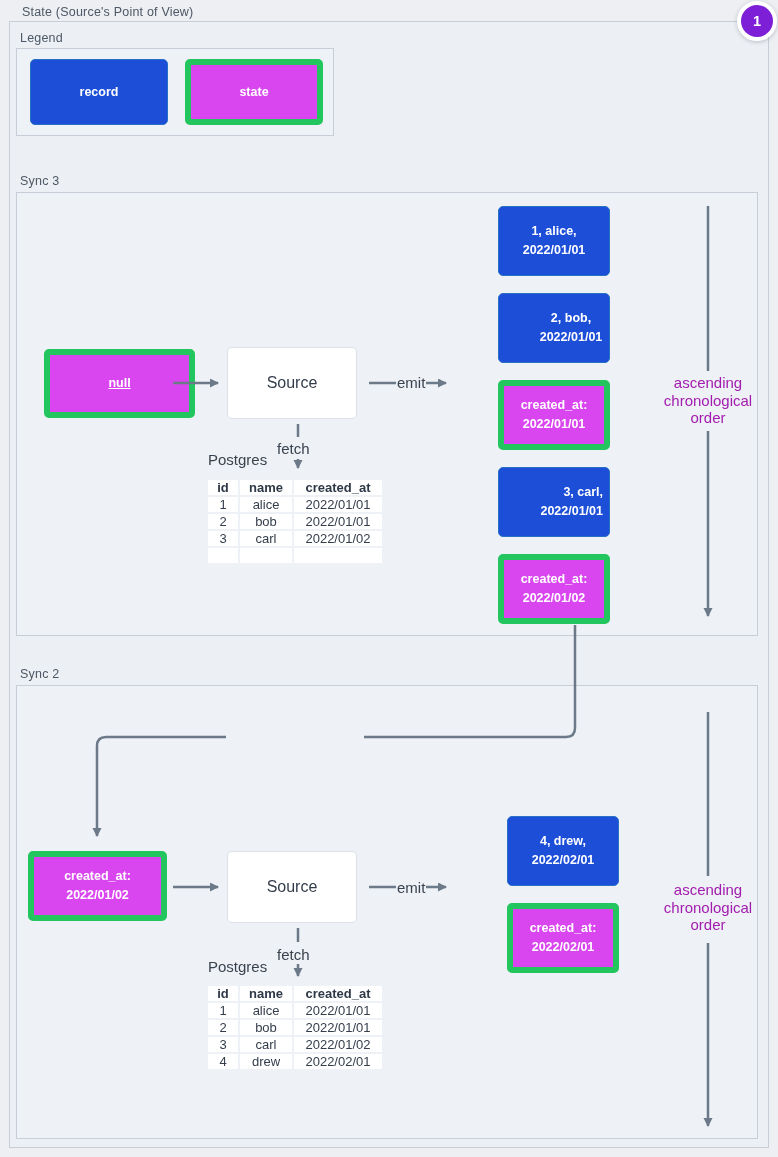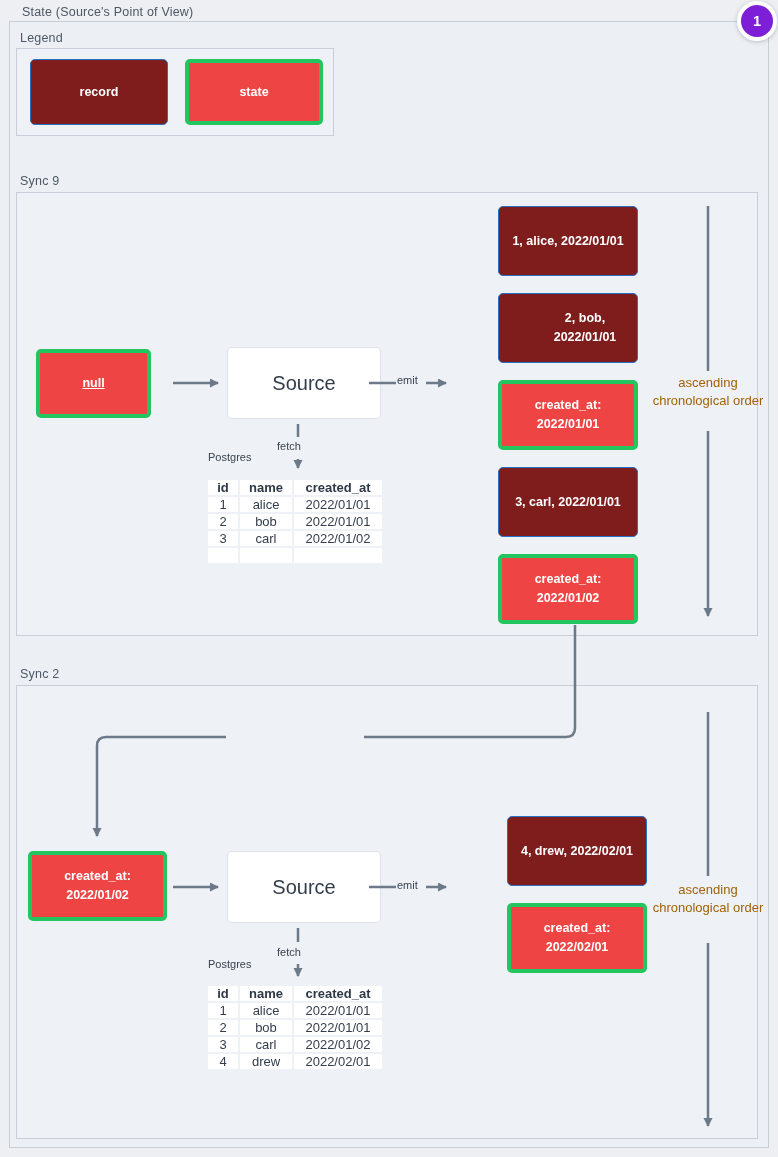--- a/index.html
+++ b/index.html
@@ -2,35 +2,35 @@
 <html><head>
 <meta charset="utf-8">
 <style>
   * { margin:0; padding:0; box-sizing:border-box; }
   html,body { width:778px; height:1157px; background:#edeff3; font-family:"Liberation Sans", sans-serif; }
   .canvas { position:relative; width:778px; height:1157px; background:#edeff3; overflow:hidden; }
 
   .frame { position:absolute; border:1.5px solid #c7ced8; background:#eef1f5; }
   .group-label { position:absolute; font-size:12.5px; color:#4d5765; letter-spacing:.2px; }
 
-  .box { position:absolute; width:140px; height:70px; border-radius:5px;
+  .box { position:absolute; width:112px; height:70px; border-radius:5px;
          display:flex; align-items:center; justify-content:center; text-align:center;
          color:#ffffff; font-weight:bold; font-size:12.5px; line-height:19px; padding:0 6px; }
-  .record { background:#7f1d1d; border:1px solid #2671c6; }
-  .state  { background:#ef4444; border:4px solid #22c55e; }
+  .record { background:#1d4ed8; border:1px solid #2671c6; }
+  .state  { background:#d946ef; border:6px solid #22c55e; }
   .state.wrap { padding:0 26px; }
 
-  .source-box { position:absolute; width:152px; height:70px; background:#ffffff; border-radius:4px;
+  .source-box { position:absolute; width:128px; height:70px; background:#ffffff; border-radius:4px;
                 box-shadow:0 0 0 1px rgba(199,206,216,.45);
                 display:flex; align-items:center; justify-content:center;
-                color:#333d4b; font-size:20px; }
+                color:#333d4b; font-size:16px; }
 
-  .small-label { position:absolute; font-size:11px; color:#39434f; white-space:nowrap; }
-  .order-label { position:absolute; width:120px; text-align:center; font-size:13px;
-                 line-height:17.5px; color:#a16207; }
+  .small-label { position:absolute; font-size:15px; color:#39434f; white-space:nowrap; }
+  .order-label { position:absolute; width:120px; text-align:center; font-size:15px;
+                 line-height:17.5px; color:#a21caf; }
 
   .pg-table { position:absolute; border-collapse:separate; border-spacing:2px; }
   .pg-table th, .pg-table td { background:#ffffff; text-align:center; font-size:13px;
                                color:#333d4b; height:15px; padding:0 6px; }
   .pg-table th { font-weight:bold; color:#2e3947; }
   .col-id { width:30px; } .col-name { width:52px; } .col-created { width:88px; }
 
   .badge { position:absolute; left:737px; top:1px; width:40px; height:40px; border-radius:50%;
            background:#7c1fd6; border:4px solid #ffffff; color:#ffffff; font-weight:bold;
            font-size:14.5px; display:flex; align-items:center; justify-content:center;
@@ -45,24 +45,24 @@
 
   <div class="group-label" style="left:22px; top:5px;">State (Source's Point of View)</div>
   <div class="frame" style="left:9px; top:21px; width:760px; height:1127px; background:#ecf0f4;"></div>
   <div class="badge">1</div>
 
   <div class="group-label" style="left:20px; top:31px;">Legend</div>
   <div class="frame" style="left:16px; top:48px; width:318px; height:88px;"></div>
   <div class="box record" style="left:30px; top:59px; width:138px; height:66px;">record</div>
   <div class="box state" style="left:185px; top:59px; width:138px; height:66px;">state</div>
 
-  <div class="group-label" style="left:20px; top:174px;">Sync 9</div>
+  <div class="group-label" style="left:20px; top:174px;">Sync 3</div>
   <div class="frame" style="left:16px; top:192px; width:742px; height:444px;"></div>
 
-  <div class="box state" style="left:36px; top:349px; width:115px; height:69px;text-decoration:underline;">null</div>
+  <div class="box state" style="left:44px; top:349px; width:151px; height:69px;text-decoration:underline;">null</div>
   <div class="source-box" style="left:228px; top:348px;">Source</div>
   <div class="small-label" style="left:397px; top:374px;">emit</div>
   <div class="small-label" style="left:277px; top:440px;">fetch</div>
   <div class="small-label" style="left:208px; top:451px;">Postgres</div>
 
   <table class="pg-table" style="left:206px; top:478px;">
     <thead>
       <tr>
         <th class="col-id">id</th>
         <th class="col-name">name</th>

